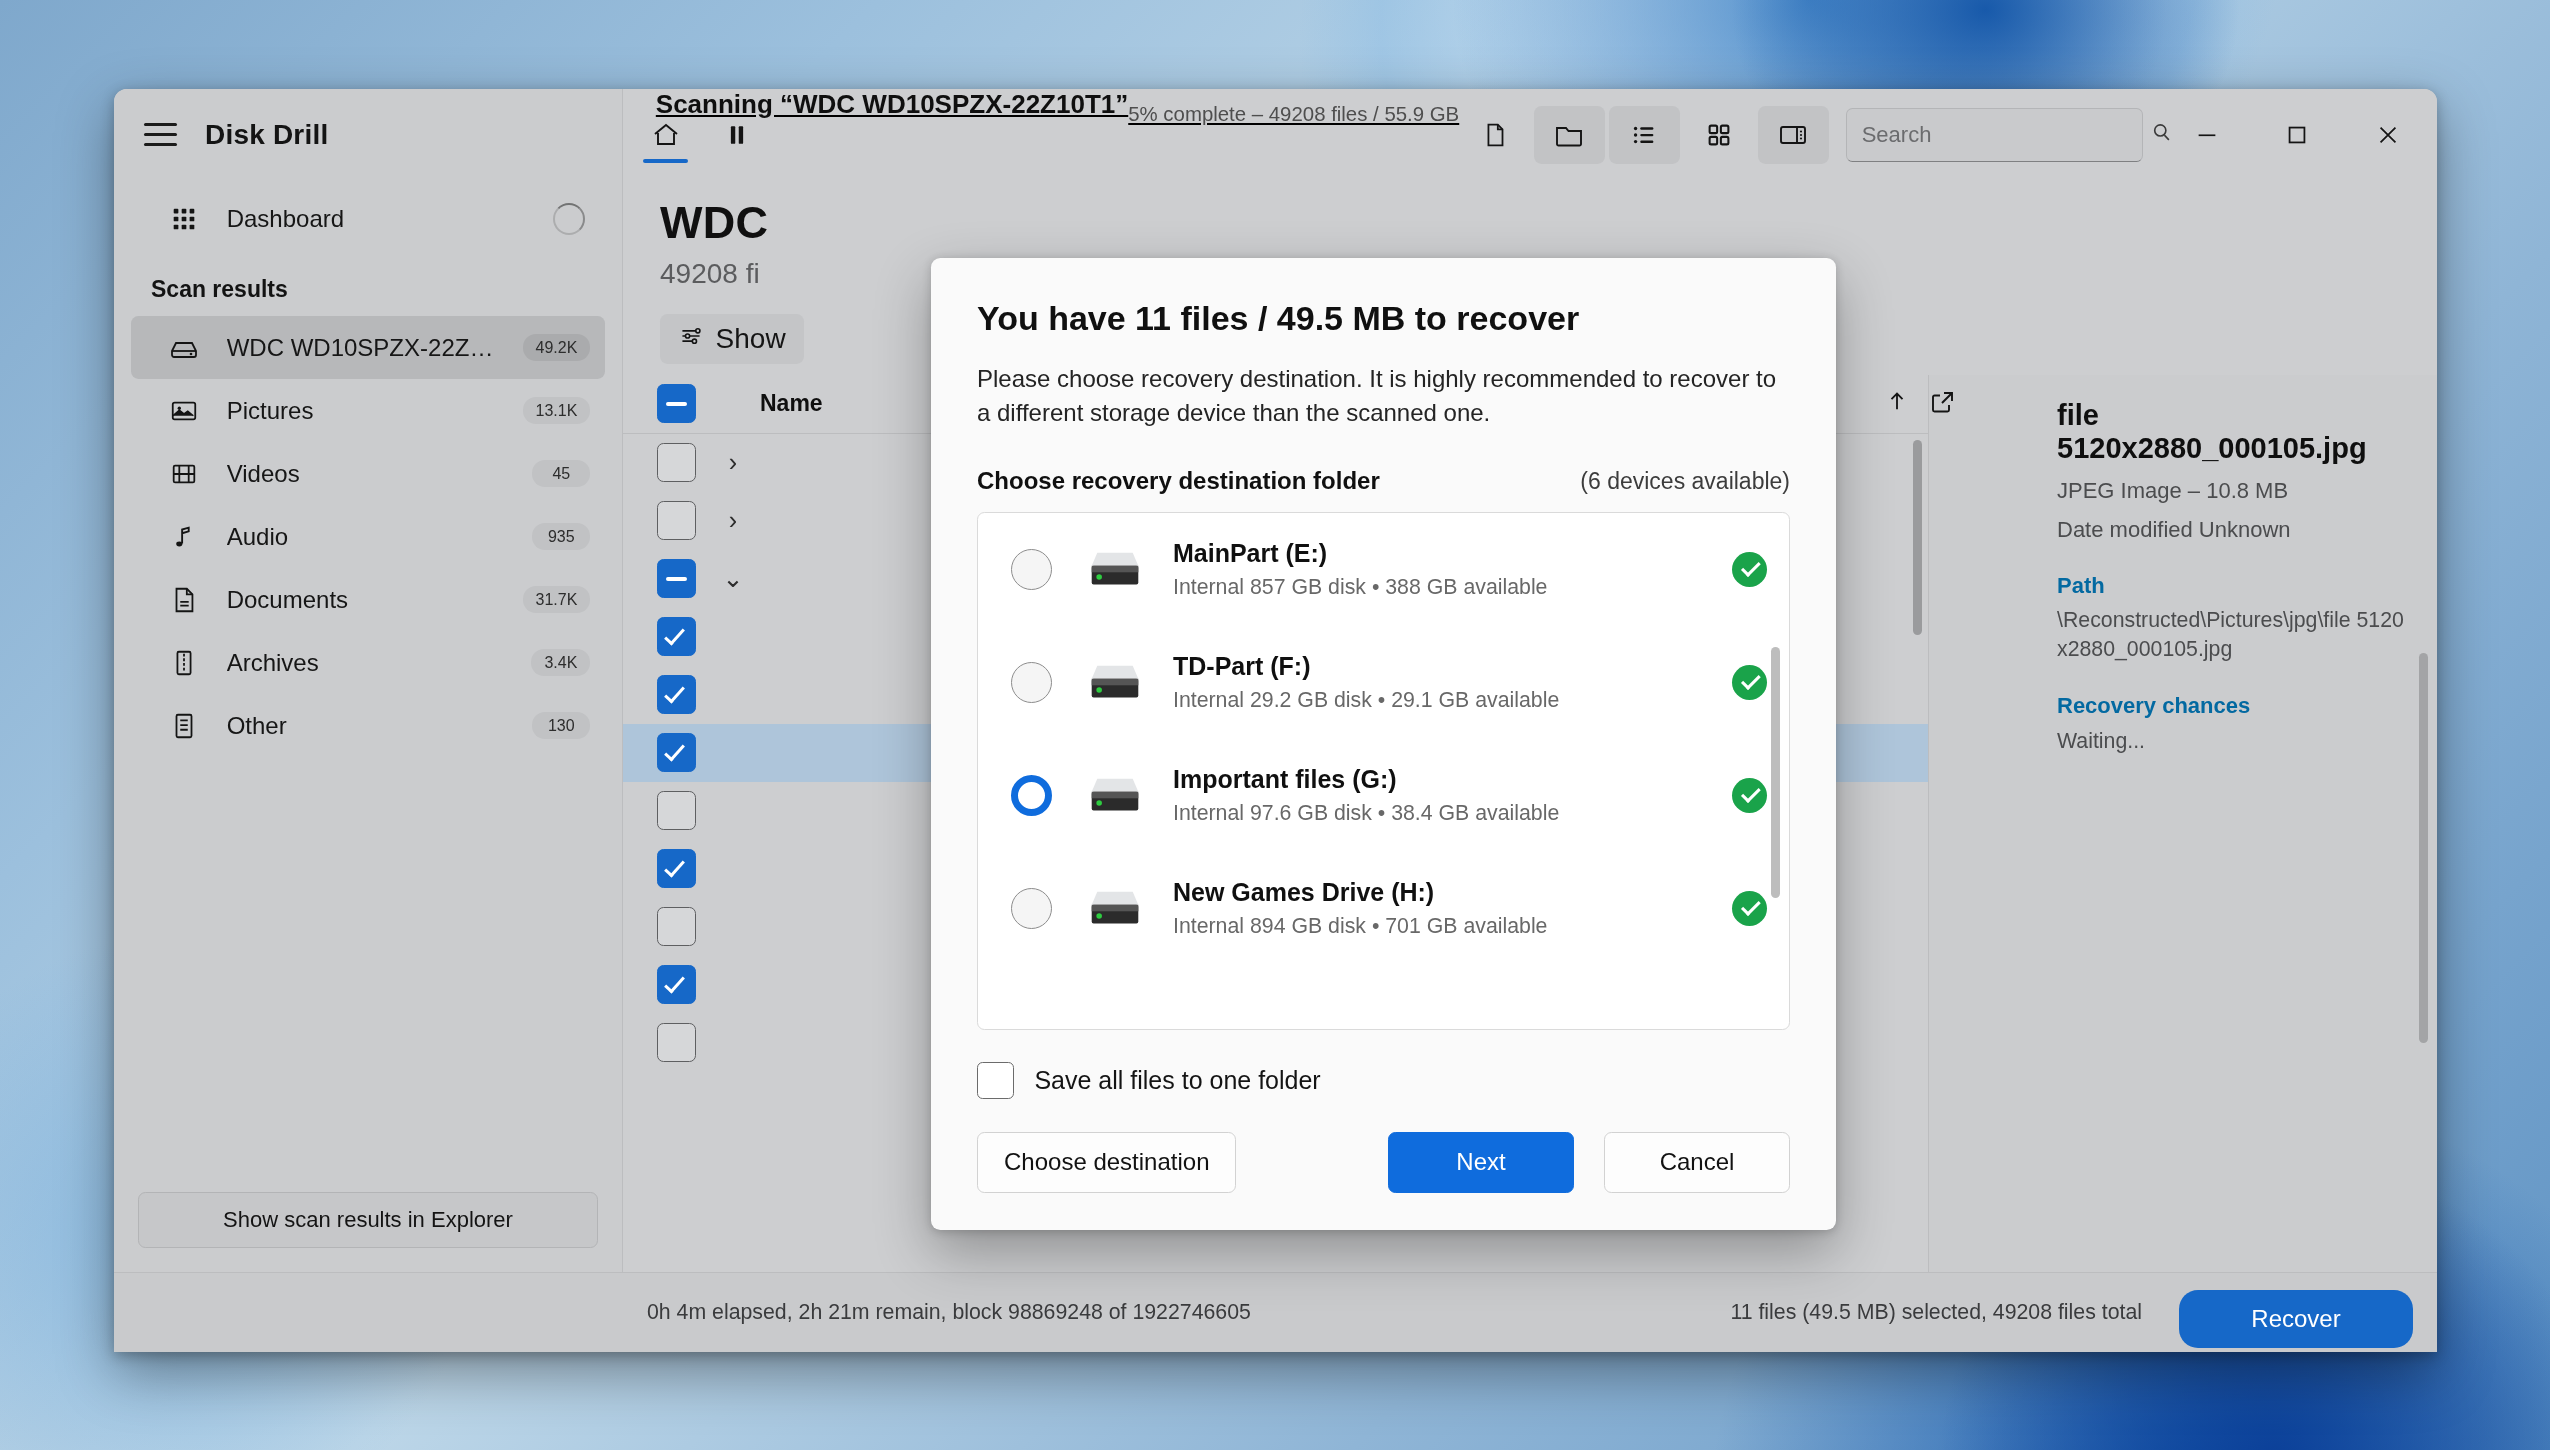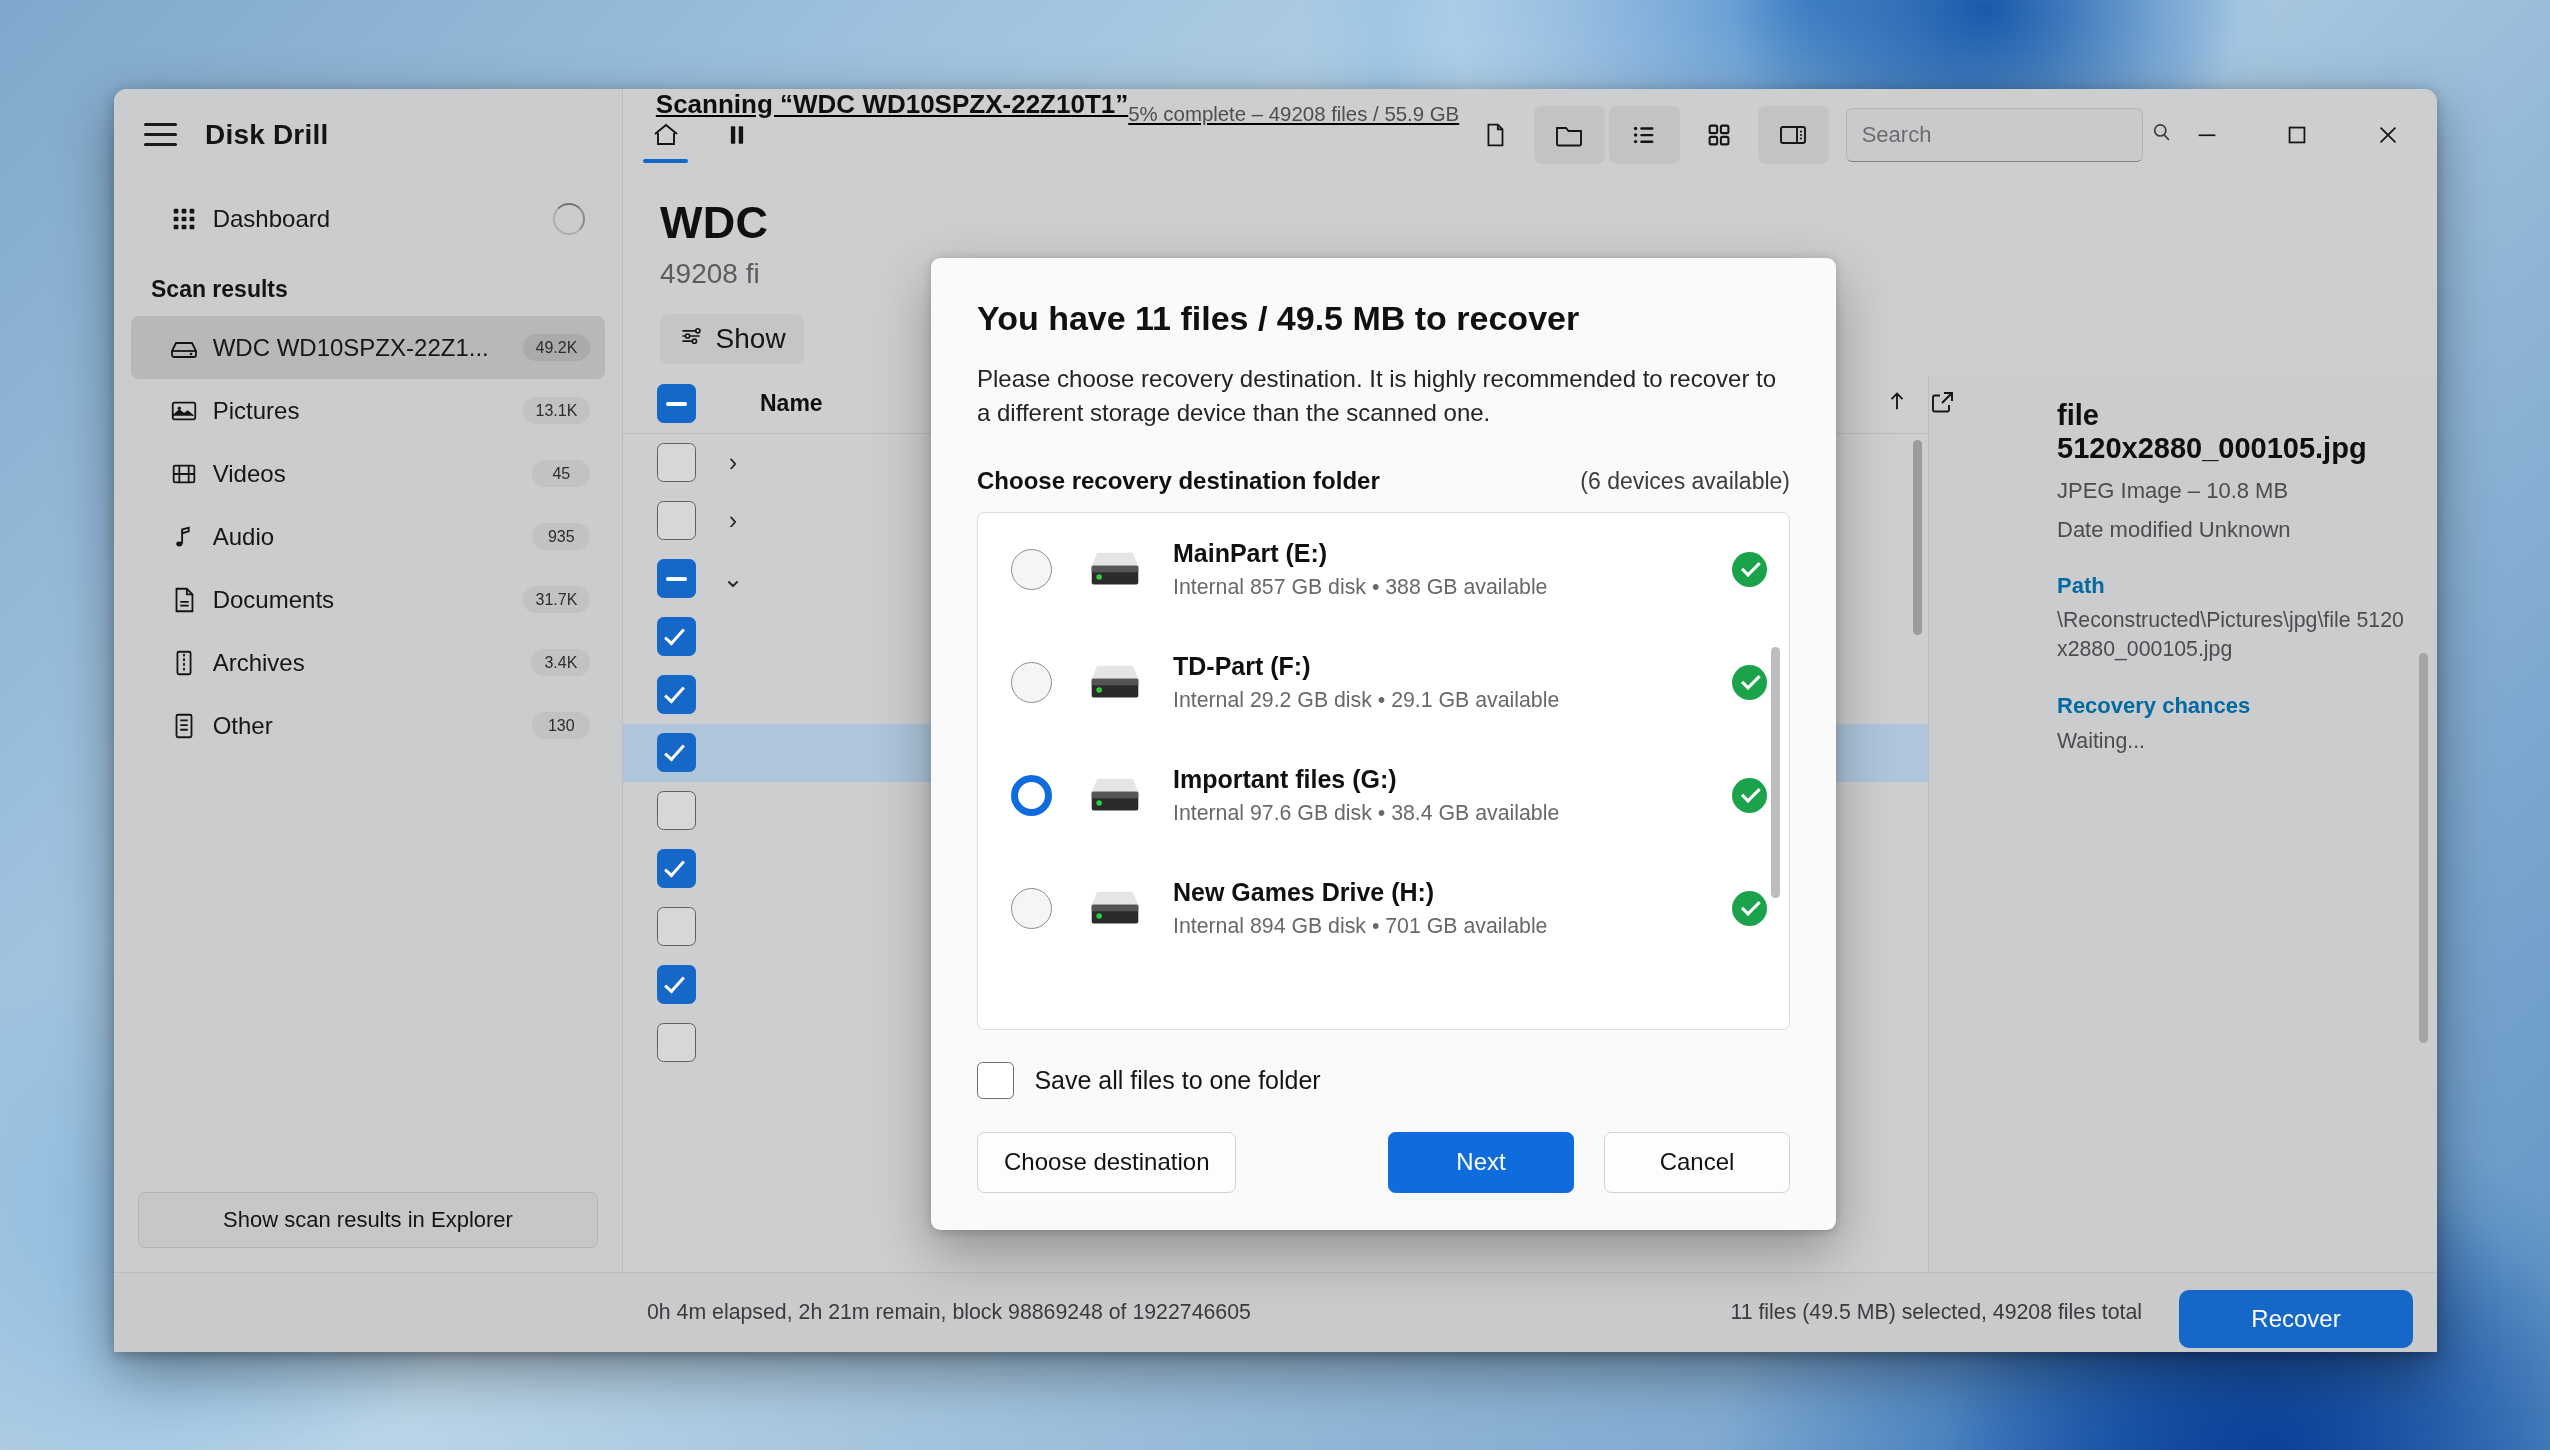--- a/index.html
+++ b/index.html
@@ -59,21 +59,21 @@
     display: flex; flex-direction: column; justify-content: center;
     gap: 7.4px; cursor: pointer; border-radius: 5.6px; padding: 0 3.7px;
   }
   .hamburger span { display: block; height: 2.8px; background: #1b1b1b; border-radius: 1.9px; }
   .app-title { font-size: 28px; font-weight: 600; color: #141414; letter-spacing: 0.2px; }
 
   .nav-item {
     height: 63px; margin: 0 16.7px;
     display: flex; align-items: center;
     border-radius: 7.4px; cursor: pointer;
-    padding-left: 37px; gap: 12px;
+    padding-left: 37px; gap: 26px;
   }
   .nav-item .ico { width: 33px; height: 33px; display: flex; align-items: center; justify-content: center; flex: none; }
   .nav-item .lbl { font-size: 24px; color: #161616; flex: 1; white-space: nowrap; overflow: hidden; text-overflow: ellipsis; }
   .nav-item .cnt {
     font-size: 16px; color: #2d2d2d; background: #c1c2c4;
     border-radius: 13px; padding: 4.6px 13px; min-width: 58px; text-align: center;
     margin-right: 15px; flex: none;
   }
   .nav-item.dashboard { margin-top: 7.4px; }
   .nav-item.selected { background: #b7b8ba; }
@@ -225,21 +225,21 @@
   
   .statusbar {
     height: 80px; background: #c9cacc; border-top: 0.9px solid #bcbdbf;
     display: flex; align-items: center; padding: 0 24px 0 0;
   }
   .status-left { width: 509px; display: flex; align-items: center; padding-left: 24px; }
   .status-mid { flex: 1; display: flex; align-items: center; justify-content: space-between; padding: 0 37px 0 24px; }
   .status-text { font-size: 21.3px; color: #3a3b3d; white-space: nowrap; }
   .recover-btn {
     width: 234px; height: 58px; background: #1668c8; color: #fff;
-    border: none; border-radius: 10px; font-size: 24px; cursor: pointer;
+    border: none; border-radius: 19px; font-size: 24px; cursor: pointer;
     font-family: "Liberation Sans", sans-serif;
     margin-top: 12px;
   }
 
   
   .modal-layer { position: absolute; inset: 0; pointer-events: none; }
   .modal {
     position: absolute; left: 817px; top: 169px; width: 905px;
     background: #fafafa; border-radius: 9.3px;
     box-shadow: 0 22px 56px rgba(0,0,0,.30), 0 1.9px 9.3px rgba(0,0,0,.18);

